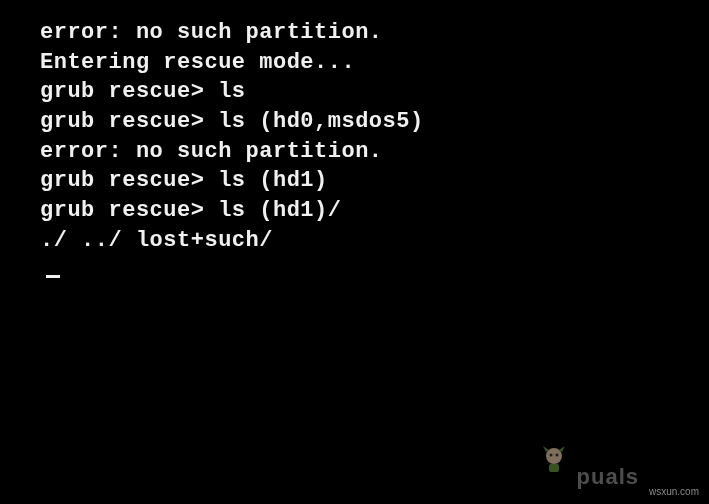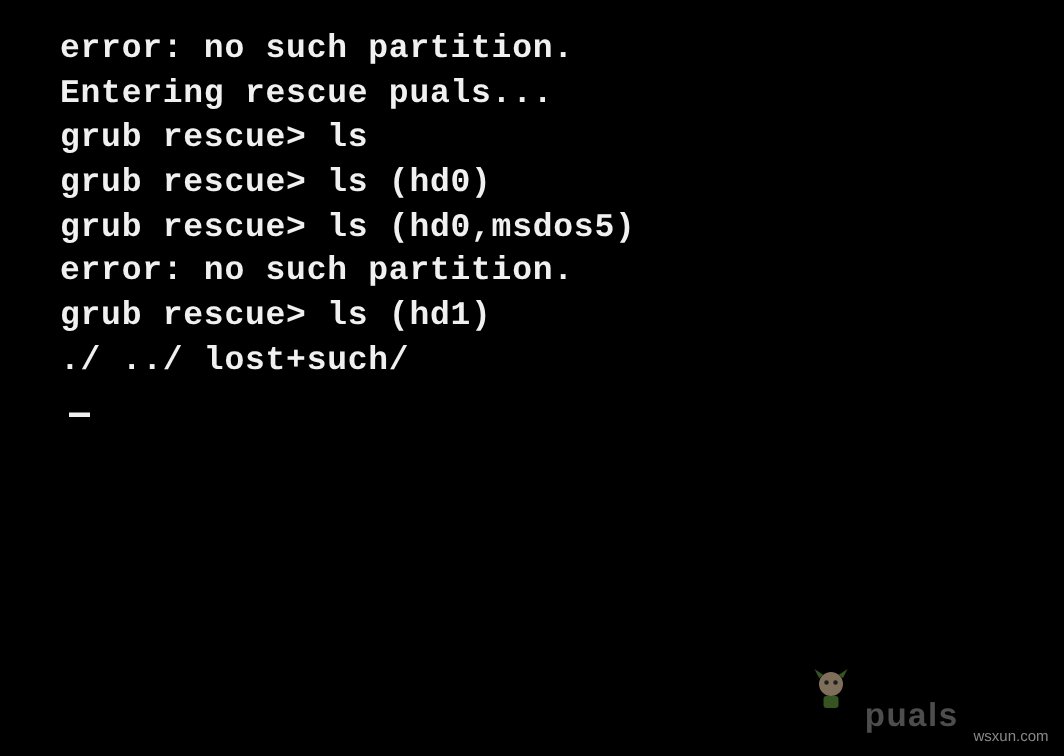--- a/index.html
+++ b/index.html
@@ -68,26 +68,26 @@
     .logo-icon svg {
       width: 100%;
       height: 100%;
     }
   </style>
 </head>
 <body>
 
 <div>
   <div class="terminal-line">error: no such partition.</div>
-  <div class="terminal-line">Entering rescue puals...</div>
+  <div class="terminal-line">Entering rescue mode...</div>
   <div class="terminal-line">grub rescue&gt; ls</div>
-  <div class="terminal-line">grub rescue&gt; ls (hd0)</div>
   <div class="terminal-line">grub rescue&gt; ls (hd0,msdos5)</div>
   <div class="terminal-line">error: no such partition.</div>
   <div class="terminal-line">grub rescue&gt; ls (hd1)</div>
+  <div class="terminal-line">grub rescue&gt; ls (hd1)/</div>
   <div class="terminal-line">./ ../ lost+such/</div>
   <div class="terminal-line"><span class="cursor"></span></div>
 </div>
 
 <div class="logo-icon">
   <svg viewBox="0 0 30 30">
     <circle cx="15" cy="12" r="8" fill="#d4b896"></circle>
     <path d="M 7 8 L 4 2 L 10 6 Z" fill="#5a8a3a"></path>
     <path d="M 23 8 L 26 2 L 20 6 Z" fill="#5a8a3a"></path>
     <circle cx="12" cy="11" r="1.5" fill="#333"></circle>

